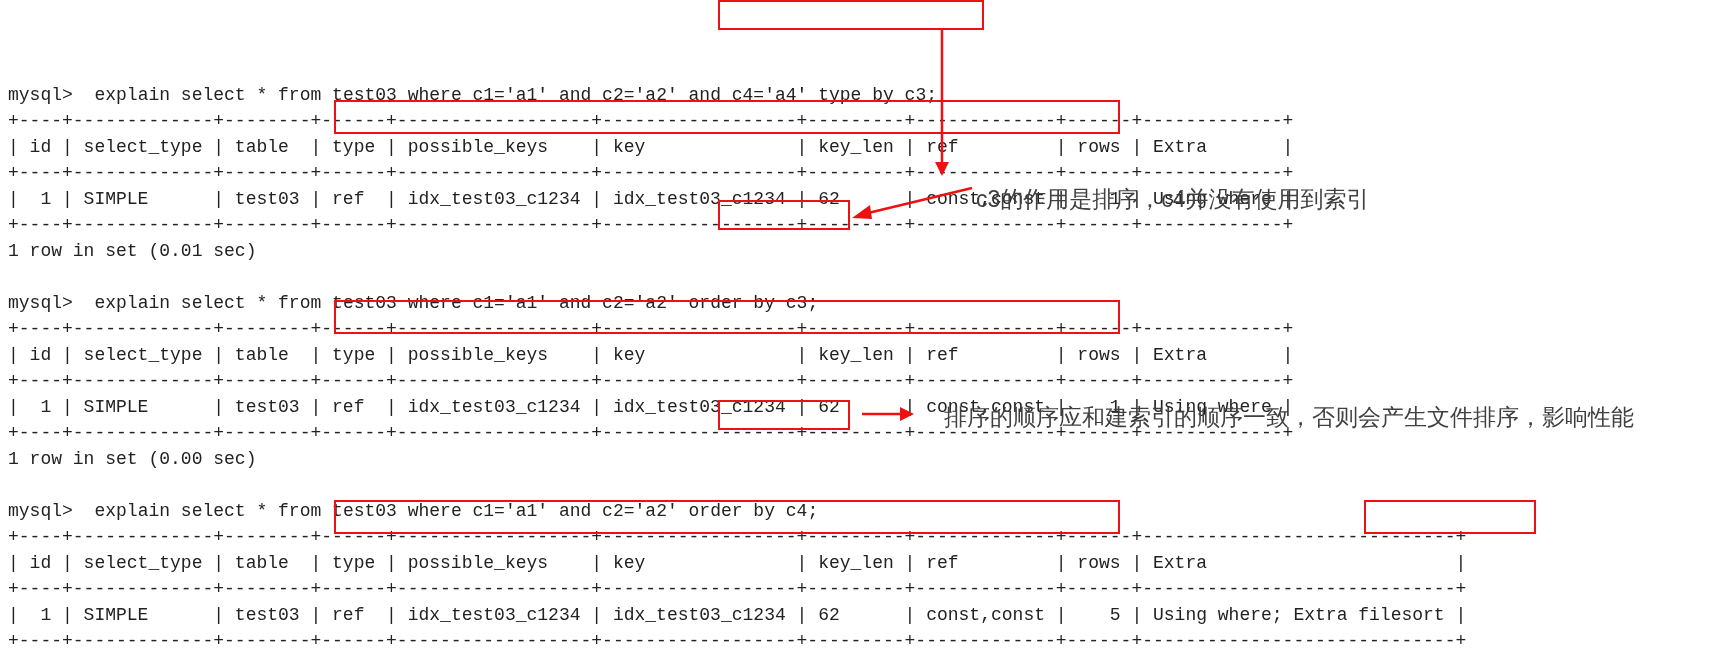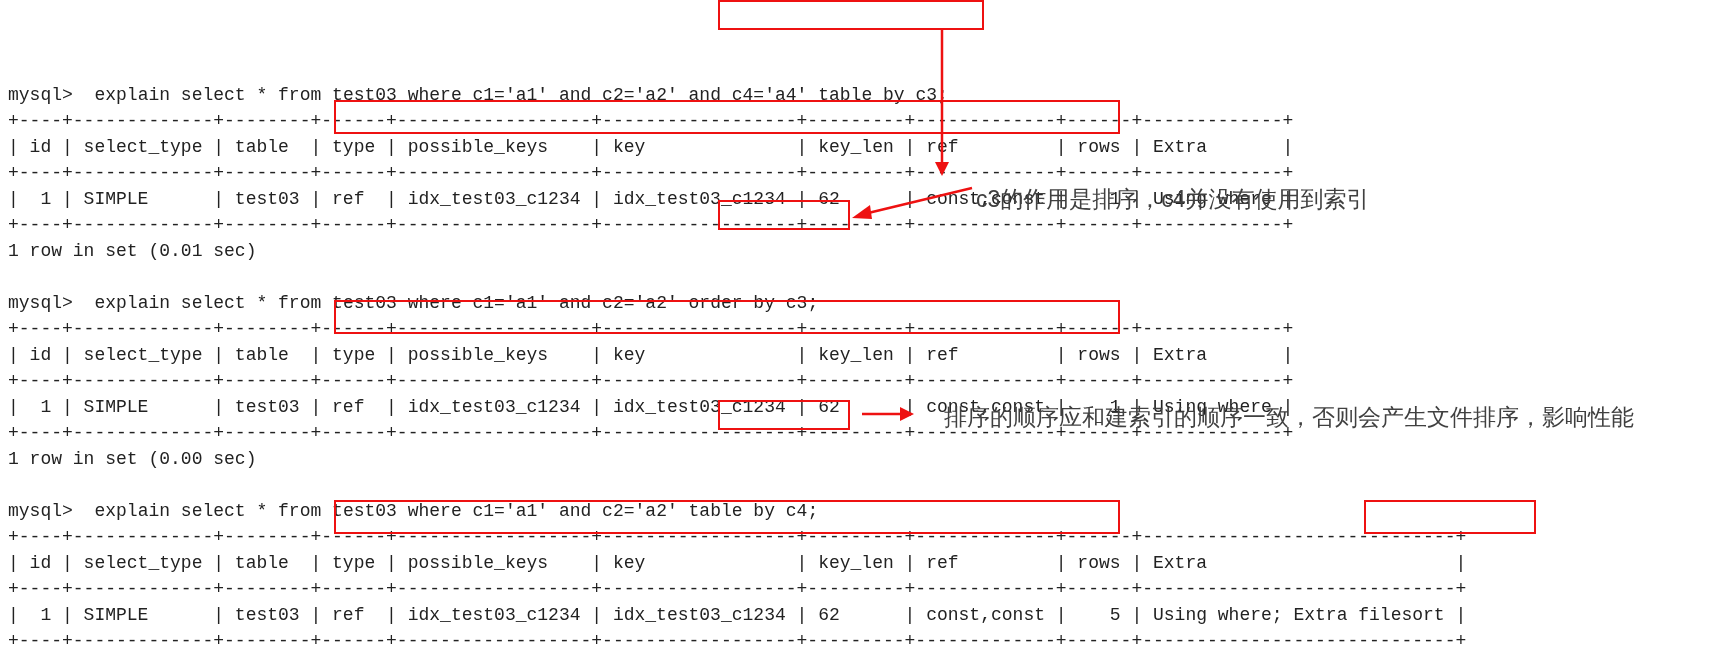--- a/index.html
+++ b/index.html
@@ -8,37 +8,37 @@
        width:1731px;box-sizing:border-box}
   .redbox{position:absolute;border:2px solid #e11}
   .anno{position:absolute;color:#404040;font-family:Liberation Sans, sans-serif;
         font-size:23px;white-space:nowrap}
   .arrow{position:absolute}
 </style>
 </head>
 <body>
 
 
-<span><span>mysql&gt; </span> <span>explain select * from test03 where c1='a1' and c2='a2' </span><span>and c4='a4' table by c3</span><span>;</span>
+<span><span>mysql&gt; </span> <span>explain select * from test03 where c1='a1' and c2='a2' </span><span>and c4='a4' type by c3</span><span>;</span>
 <span>+----+-------------+--------+------+------------------+------------------+---------+-------------+------+-------------+</span>
 <span>| id | select_type | table  | type | possible_keys    | key              | key_len | ref         | rows | Extra       |</span>
 <span>+----+-------------+--------+------+------------------+------------------+---------+-------------+------+-------------+</span>
 <span>|  1 | SIMPLE      | test03 | </span><span>ref  | idx_test03_c1234 | idx_test03_c1234 | 62      | const,const</span><span> |    1 | Using where |</span>
 <span>+----+-------------+--------+------+------------------+------------------+---------+-------------+------+-------------+</span>
 <span>1 row in set (0.01 sec)</span>
 
 <span>mysql&gt; </span> <span>explain select * from test03 where c1='a1' and c2='a2' </span><span>order by c3</span><span>;</span>
 <span>+----+-------------+--------+------+------------------+------------------+---------+-------------+------+-------------+</span>
 <span>| id | select_type | table  | type | possible_keys    | key              | key_len | ref         | rows | Extra       |</span>
 <span>+----+-------------+--------+------+------------------+------------------+---------+-------------+------+-------------+</span>
 <span>|  1 | SIMPLE      | test03 | </span><span>ref  | idx_test03_c1234 | idx_test03_c1234 | 62      | const,const</span><span> |    1 | Using where |</span>
 <span>+----+-------------+--------+------+------------------+------------------+---------+-------------+------+-------------+</span>
 <span>1 row in set (0.00 sec)</span>
 
-<span>mysql&gt; </span> <span>explain select * from test03 where c1='a1' and c2='a2' </span><span>table by c4</span><span>;</span>
+<span>mysql&gt; </span> <span>explain select * from test03 where c1='a1' and c2='a2' </span><span>order by c4</span><span>;</span>
 <span>+----+-------------+--------+------+------------------+------------------+---------+-------------+------+-----------------------------+</span>
 <span>| id | select_type | table  | type | possible_keys    | key              | key_len | ref         | rows | Extra                       |</span>
 <span>+----+-------------+--------+------+------------------+------------------+---------+-------------+------+-----------------------------+</span>
 <span>|  1 | SIMPLE      | test03 | </span><span>ref  | idx_test03_c1234 | idx_test03_c1234 | 62      | const,const</span><span> |    5 | Using where; </span><span>Extra filesort</span><span> |</span>
 <span>+----+-------------+--------+------+------------------+------------------+---------+-------------+------+-----------------------------+</span>
 </span>
 
 
 <div class="redbox" style="left:718px;top:0px;width:262px;height:26px"></div>
 <div class="redbox" style="left:718px;top:200px;width:128px;height:26px"></div>

